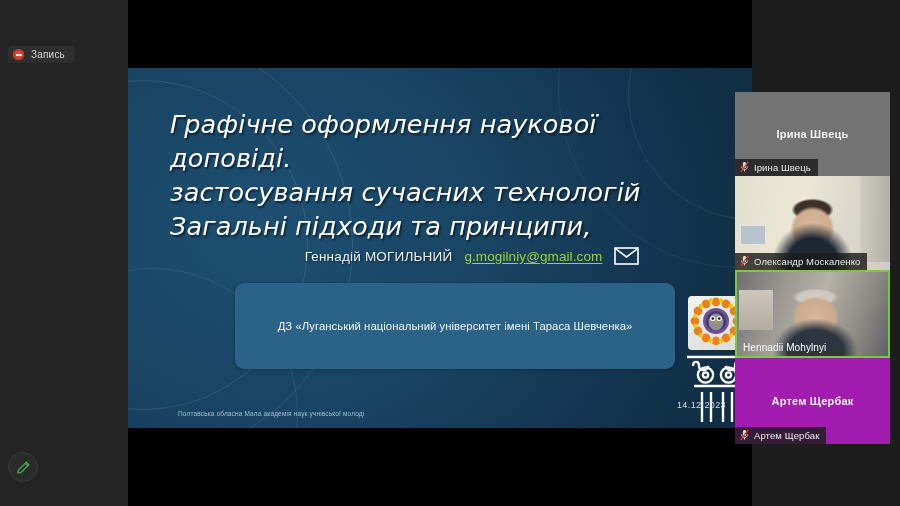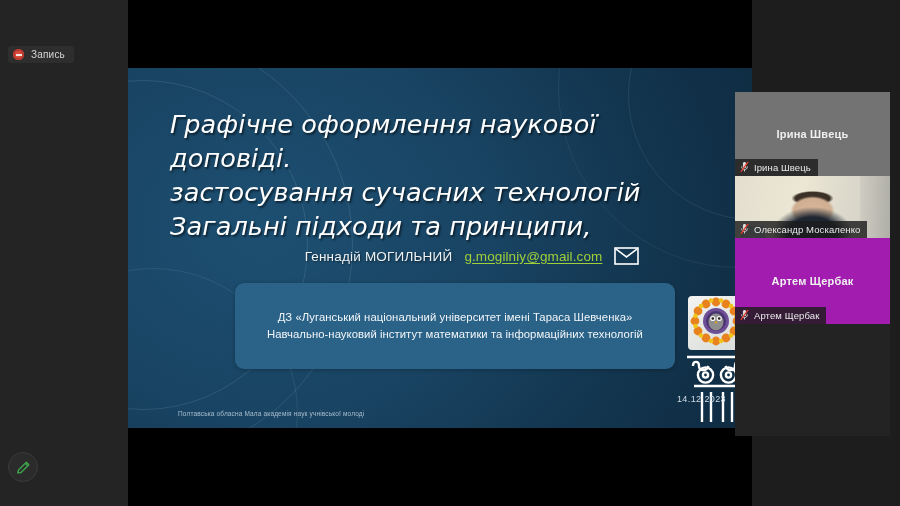--- a/index.html
+++ b/index.html
@@ -193,42 +193,42 @@
   .slide-footer-left {
     position: absolute;
     left: 50px; bottom: 11px;
     font-size: 6.5px;
     color: #a9bece;
     letter-spacing: .15px;
     white-space: nowrap;
   }
   .slide-footer-right {
     position: absolute;
-    right: 26px; bottom: 24px;
+    right: 26px; bottom: 18px;
     font-size: 9px;
     color: #cfdbe6;
     letter-spacing: .4px;
   }
 
   
   .panel {
     position: absolute;
     left: 735px; top: 92px;
     width: 155px; height: 344px;
     background: #232323;
   }
 
   .tile {
     position: relative;
     width: 155px;
     overflow: hidden;
     background: #1f1f1f;
   }
   .tile.t-name-only { height: 84px; background: #737373; }
-  .tile.t-video     { height: 62px; }
+  .tile.t-video     { height: 94px; }
   .tile.t-active    { height: 88px; }
   .tile.t-name-only2{ height: 86px; background: #a21caf; }
 
   .tile-centername {
     position: absolute;
     left: 0; top: 0;
     width: 100%; height: 100%;
     display: flex;
     align-items: center;
     justify-content: center;
@@ -344,21 +344,20 @@
         <span class="author-email">g.mogilniy@gmail.com</span>
         <svg class="mail-ico" width="25" height="18" viewBox="0 0 25 18">
           <rect x="1" y="1" width="23" height="16" fill="none" stroke="#ffffff" stroke-width="1.6"></rect>
           <path d="M1.8 1.8 L12.5 10 L23.2 1.8" fill="none" stroke="#ffffff" stroke-width="1.6"></path>
         </svg>
       </div>
 
       <div class="info-box">
         <div class="info-lines">
           <div>ДЗ «Луганський національний університет імені Тараса Шевченка»</div>
-          <div>Навчально-науковий інститут математики та інформаційних технологій</div>
         </div>
       </div>
 
       <div class="emblem-wrap">
         <div class="emblem-card">
           <svg width="56" height="54" viewBox="0 0 56 54">
             <g fill="#e8821e">
               <circle cx="28" cy="6" r="4.4"></circle>
                 <circle cx="38" cy="8" r="4.4"></circle>
               <circle cx="46" cy="15" r="4.4"></circle>
@@ -440,20 +439,26 @@
         <svg class="mic-muted" width="9" height="12" viewBox="0 0 12 16">
           <path d="M6 1.2 C7.3 1.2 8.1 2.1 8.1 3.3 L8.1 7.6 C8.1 8.8 7.3 9.7 6 9.7 C4.7 9.7 3.9 8.8 3.9 7.6 L3.9 3.3 C3.9 2.1 4.7 1.2 6 1.2 Z" fill="#dcdcdc"></path>
           <path d="M2.2 7.2 C2.2 10 3.9 11.5 6 11.5 C8.1 11.5 9.8 10 9.8 7.2" fill="none" stroke="#dcdcdc" stroke-width="1.2"></path>
           <line x1="6" y1="11.5" x2="6" y2="14" stroke="#dcdcdc" stroke-width="1.2"></line>
           <line x1="1.2" y1="14.6" x2="10.8" y2="1.2" stroke="#e23b2e" stroke-width="1.7"></line>
         </svg>
         <span class="nametag-text">Олександр Москаленко</span>
       </div>
     </div>
 
+    <div class="tile t-active">
+      <div class="cam cam-b"></div>
+      <div class="nametag light">
+        <span class="nametag-text">Hennadii Mohylnyi</span>
+      </div>
+    </div>
 
     <div class="tile t-name-only2">
       <div class="tile-centername">Артем Щербак</div>
       <div class="nametag">
         <svg class="mic-muted" width="9" height="12" viewBox="0 0 12 16">
           <path d="M6 1.2 C7.3 1.2 8.1 2.1 8.1 3.3 L8.1 7.6 C8.1 8.8 7.3 9.7 6 9.7 C4.7 9.7 3.9 8.8 3.9 7.6 L3.9 3.3 C3.9 2.1 4.7 1.2 6 1.2 Z" fill="#dcdcdc"></path>
           <path d="M2.2 7.2 C2.2 10 3.9 11.5 6 11.5 C8.1 11.5 9.8 10 9.8 7.2" fill="none" stroke="#dcdcdc" stroke-width="1.2"></path>
           <line x1="6" y1="11.5" x2="6" y2="14" stroke="#dcdcdc" stroke-width="1.2"></line>
           <line x1="1.2" y1="14.6" x2="10.8" y2="1.2" stroke="#e23b2e" stroke-width="1.7"></line>
         </svg>

